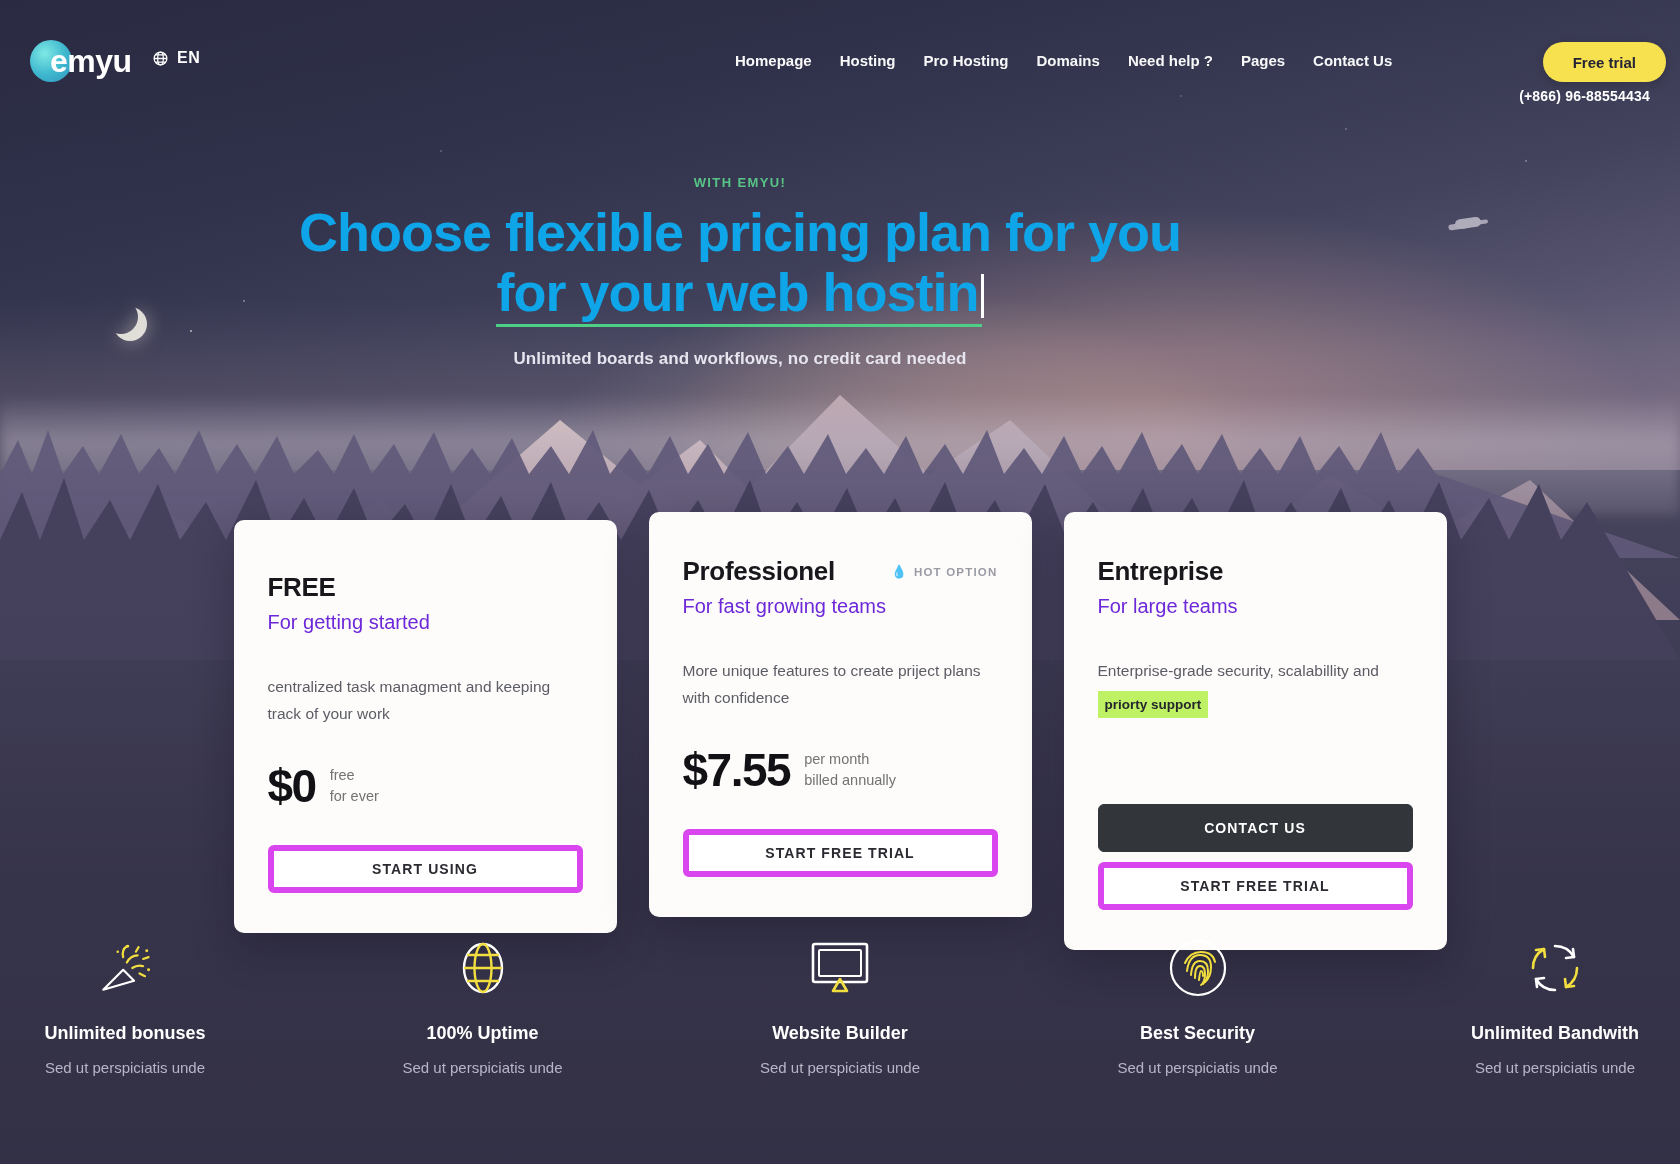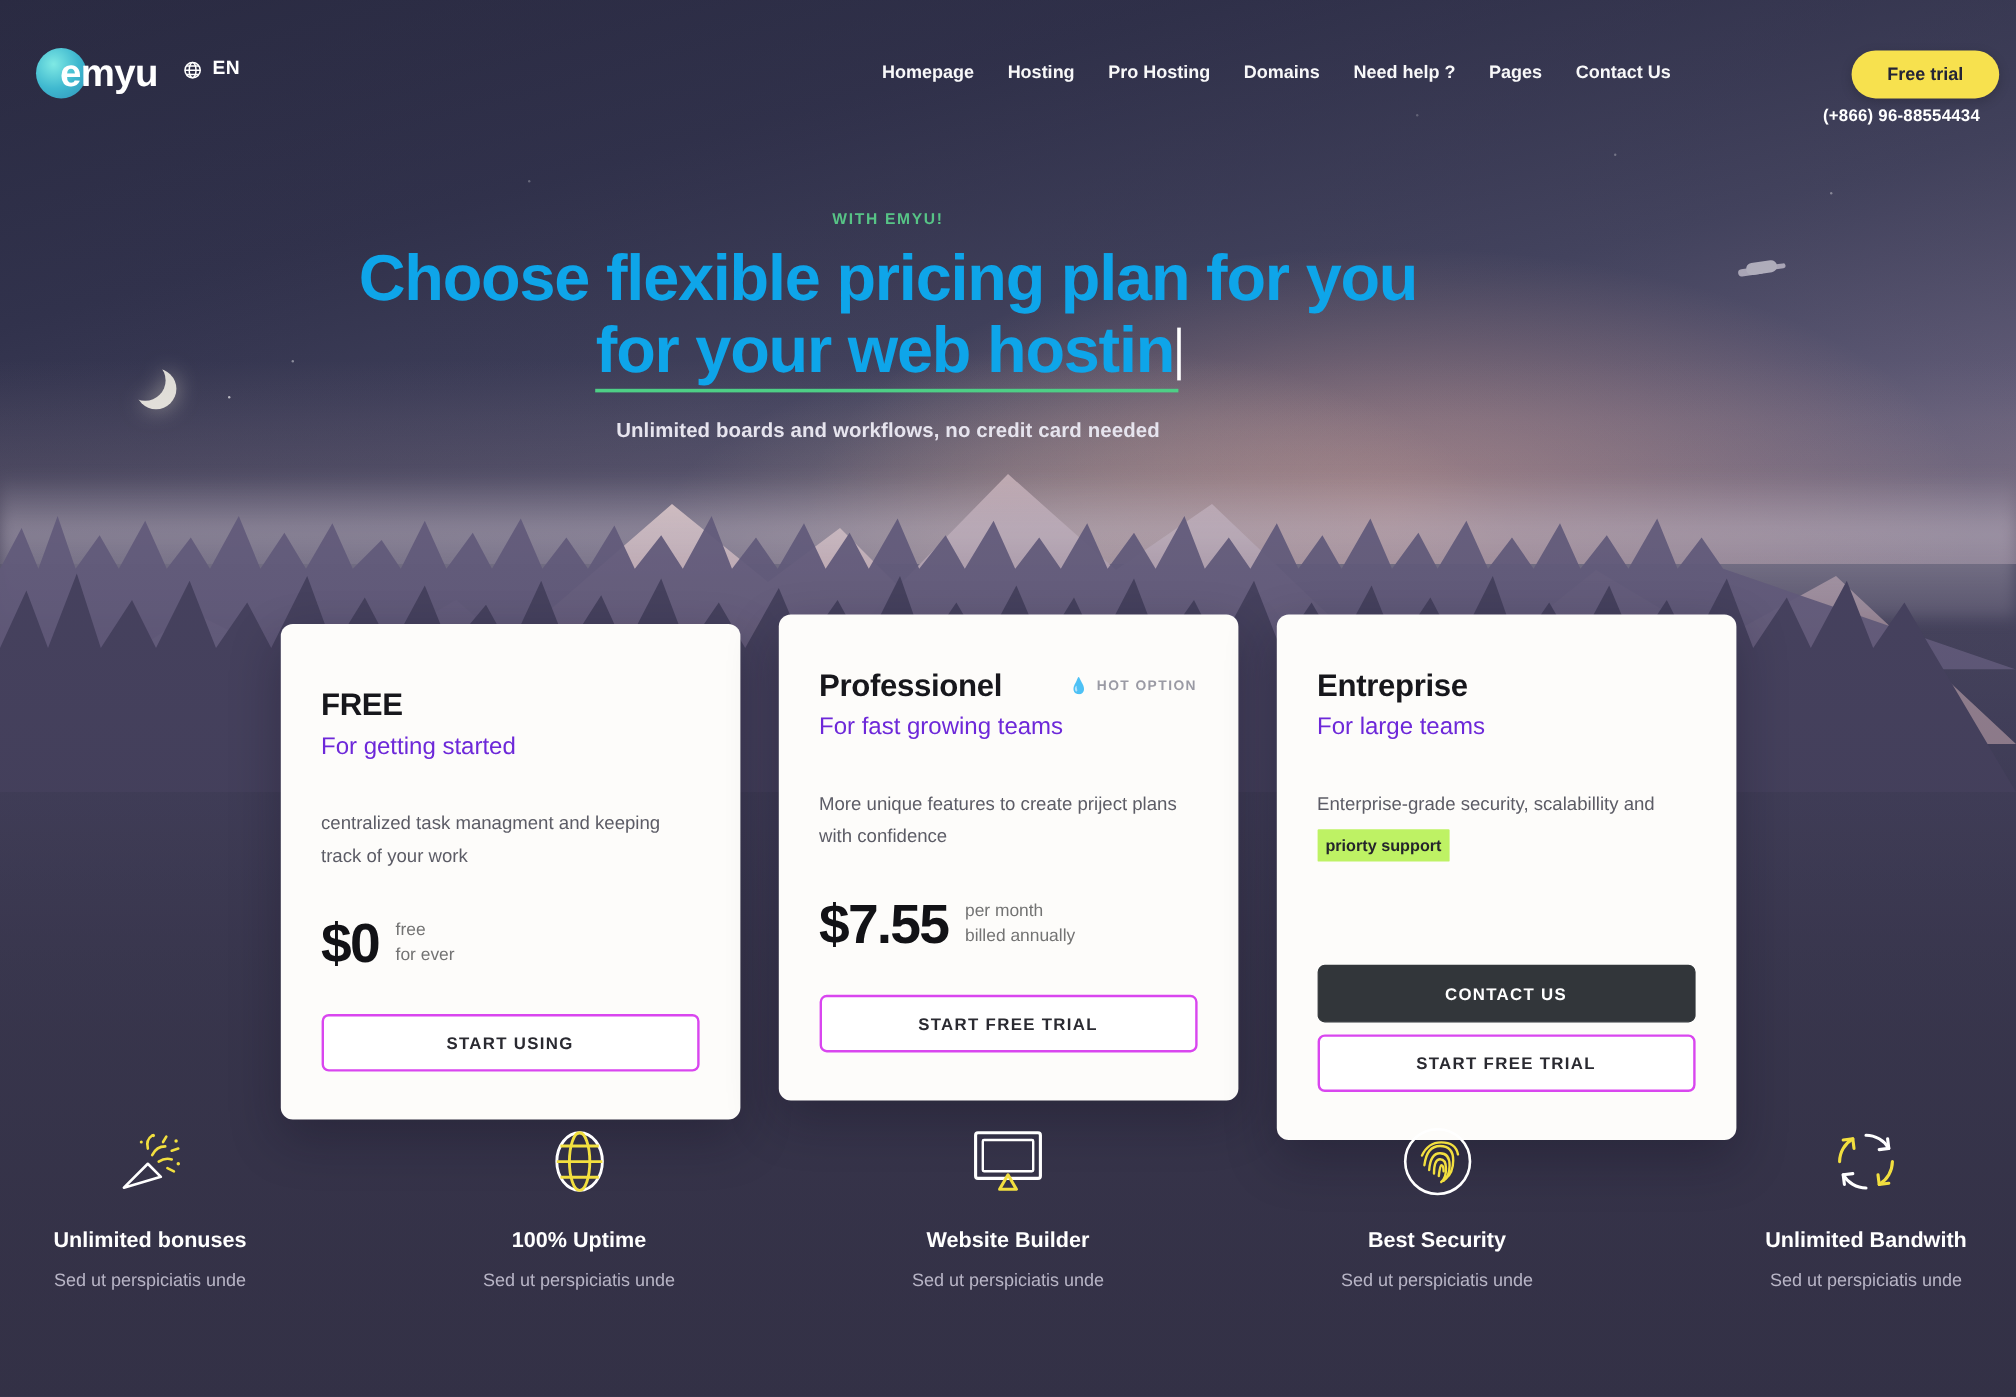--- a/index.html
+++ b/index.html
@@ -143,21 +143,21 @@
     font-size:13.5px; font-weight:700; color:#25252c; display:inline-block;
   }
   .price-row { margin-top:36px; display:flex; align-items:center; gap:14px; }
   .price { font-size:46px; font-weight:700; color:#121216; letter-spacing:-1.5px; line-height:1; }
   .price-meta { font-size:14.5px; color:#737373; line-height:1.45; }
   .btn {
     display:block; width:100%; height:48px; margin-top:36px;
     border-radius:6px; font-family:inherit; font-size:14px; font-weight:700;
     letter-spacing:1.1px; cursor:pointer;
   }
-  .btn.ghost { background:#fff; color:#2a2a31; border:2px solid #d946ef; }
+  .btn.ghost { background:#fff; color:#2a2a31; border:6px solid #d946ef; }
   .btn.dark  { background:#32363a; color:#fff; border:1px solid #32363a; }
   .btn.tight { margin-top:10px; }
   .ent-spacer { height:50px; }
 
   
   .features {
     position:absolute; left:0; top:935px; width:1680px; z-index:16;
     display:flex; justify-content:space-between; gap:0;
   }
   .feature { width:250px; text-align:center; }

